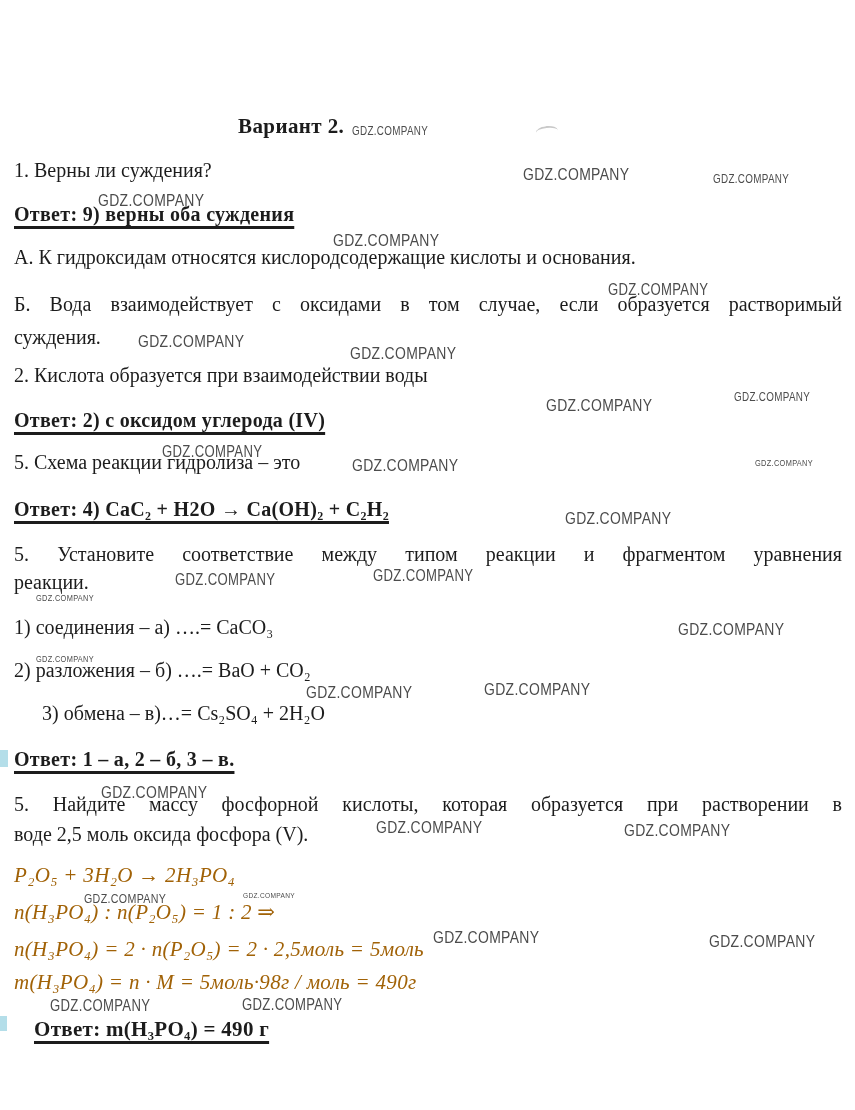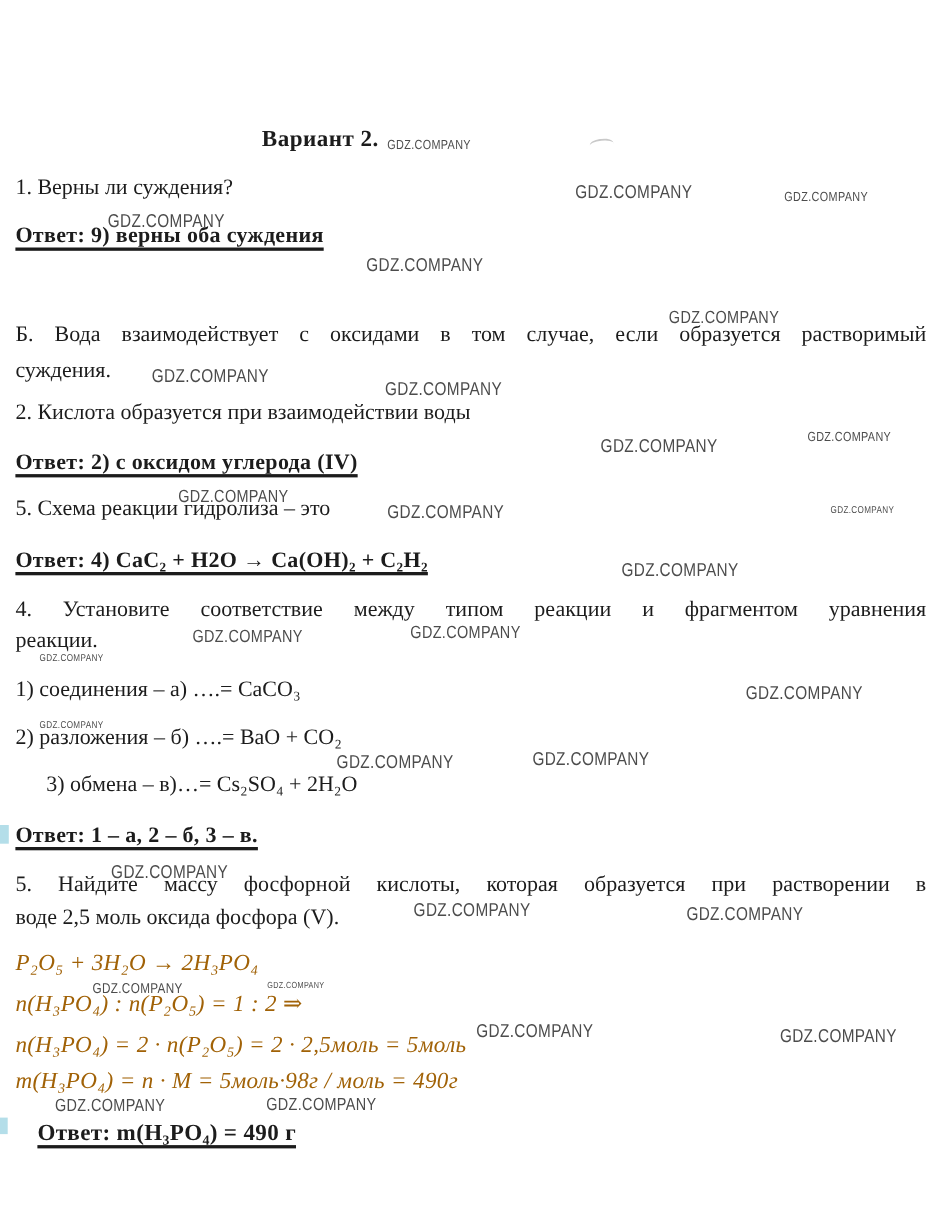--- a/index.html
+++ b/index.html
@@ -58,34 +58,35 @@
 <body>
 
 <div class="page">
 
   <div class="line title" style="top:114px; left:238px;">Вариант 2.</div>
 
   <div class="line" style="top:159px;">1. Верны ли суждения?</div>
 
   <div class="line ans" style="top:203px;">Ответ: 9) верны оба суждения</div>
 
+  <div class="line" style="top:246px;">А. К гидроксидам относятся кислородсодержащие кислоты и основания.</div>
 
   <div class="line just" style="top:293px;">Б. Вода взаимодействует с оксидами в том случае, если образуется растворимый</div>
 
   <div class="line" style="top:326px;">суждения.</div>
 
   <div class="line" style="top:364px;">2. Кислота образуется при взаимодействии воды</div>
 
   <div class="line ans" style="top:409px;">Ответ: 2) с оксидом углерода (IV)</div>
 
   <div class="line" style="top:451px;">5. Схема реакции гидролиза – это</div>
 
   <div class="line ans" style="top:498px;">Ответ: 4) CaC₂ + H2O → Ca(OH)₂ + C₂H₂</div>
 
-  <div class="line just" style="top:543px;">4. Установите соответствие между типом реакции и фрагментом уравнения</div>
+  <div class="line just" style="top:543px;">5. Установите соответствие между типом реакции и фрагментом уравнения</div>
 
   <div class="line" style="top:571px;">реакции.</div>
 
   <div class="line" style="top:616px;">1) соединения – а) ….= CaCO₃</div>
 
   <div class="line" style="top:659px;">2) разложения – б) ….= BaO + CO₂</div>
 
   <div class="line" style="top:702px;margin-left:28px;">3) обмена – в)…= Cs₂SO₄ + 2H₂O</div>
 
   <div class="line ans" style="top:748px;">Ответ: 1 – а, 2 – б, 3 – в.</div>

